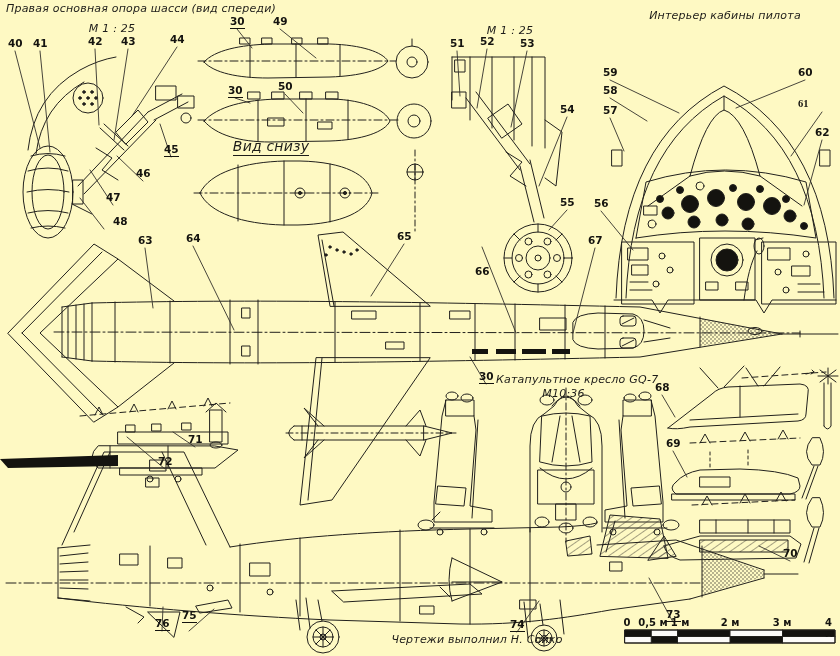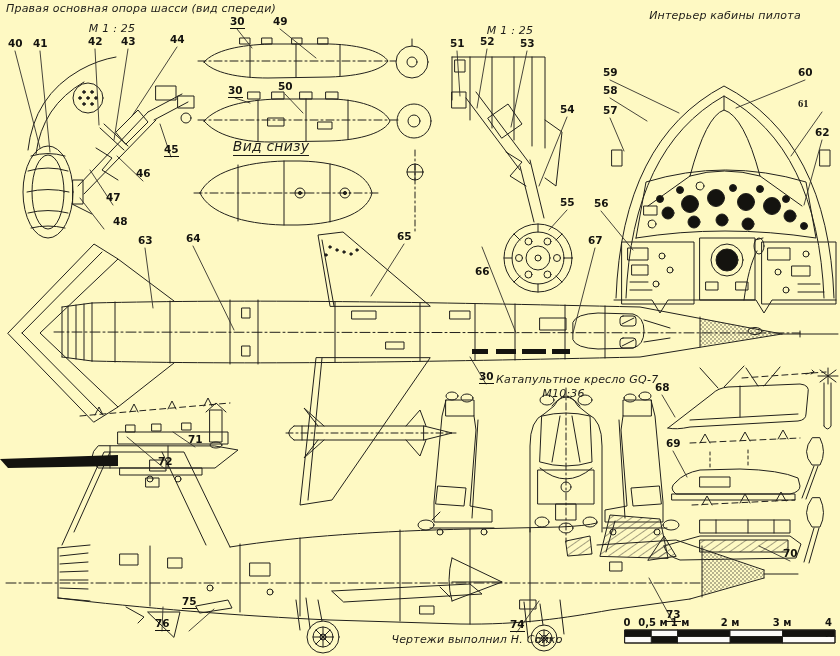--- a/index.html
+++ b/index.html
@@ -509,16 +509,16 @@
       <div class="callout" style="left: 475px; top: 234px; margin-top: 32px;">66</div>
       <div class="callout" style="left: 588px; top: 235px;">67</div>
       <div class="callout u" style="left: 479px; top: 371px;">30</div>
       <div class="callout" style="left: 655px; top: 382px;">68</div>
       <div class="callout" style="left: 666px; top: 438px;">69</div>
       <div class="callout" style="left: 783px; top: 548px;">70</div>
       <div class="callout" style="left: 188px; top: 434px;">71</div>
       <div class="callout" style="left: 158px; top: 456px;">72</div>
       <div class="callout u" style="left: 666px; top: 609px;">73</div>
       <div class="callout u" style="left: 510px; top: 619px;">74</div>
-      <div class="callout u" style="left: 182px; top: 596px;">75</div>
+      <div class="callout u" style="left: 182px; top: 610px;">75</div>
       <div class="callout u" style="left: 155px; top: 618px;">76</div>
     </div>
 </div>
 
 </body></html>

